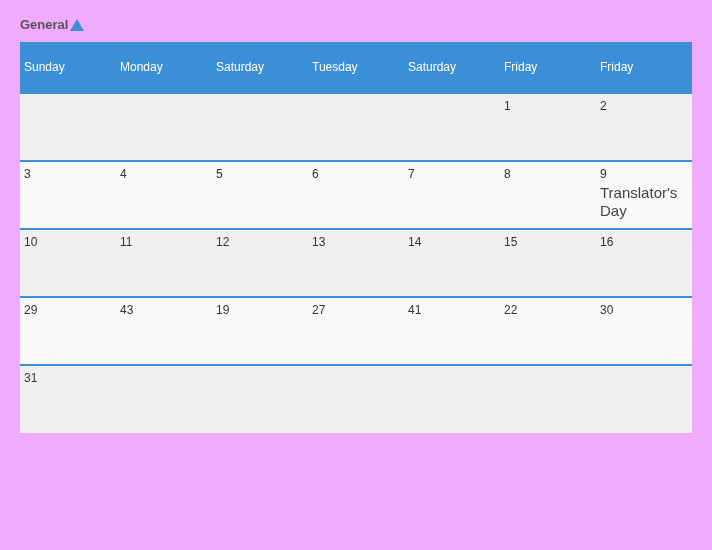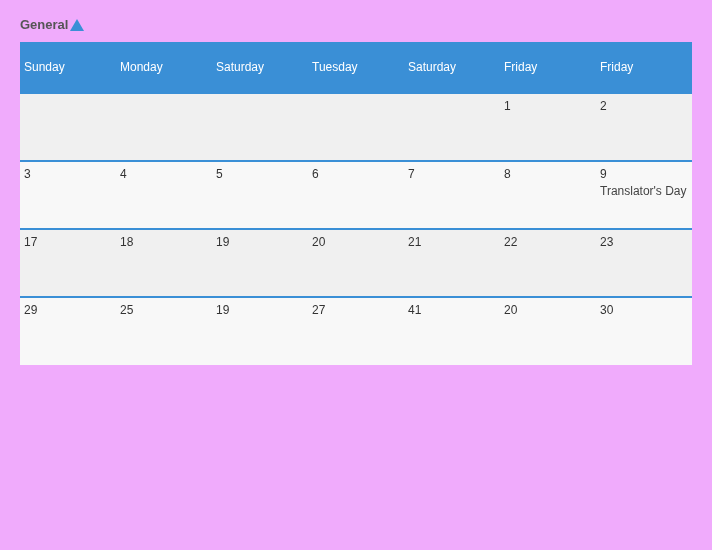--- a/index.html
+++ b/index.html
@@ -98,21 +98,21 @@
       background: #f8f8f8;
     }
     .day-num {
       display: block;
       font-size: 12px;
       color: #333;
       margin-bottom: 3px;
     }
     .holiday {
       display: block;
-      font-size: 12px;
+      font-size: 15px;
       color: #444;
       line-height: 1.2;
     }
   </style>
 </head>
 <body>
 
 <div class="page">
 
   <div class="header">
@@ -171,59 +171,70 @@
           <td>
             <span class="day-num">8</span>
           </td>
           <td>
             <span class="day-num">9</span>
             <span class="holiday">Translator's Day</span>
           </td>
         </tr>
         <tr>
           <td>
-            <span class="day-num">17</span>
-          </td>
-          <td>
-            <span class="day-num">18</span>
+            <span class="day-num">10</span>
+          </td>
+          <td>
+            <span class="day-num">11</span>
+          </td>
+          <td>
+            <span class="day-num">12</span>
+          </td>
+          <td>
+            <span class="day-num">13</span>
+          </td>
+          <td>
+            <span class="day-num">14</span>
+          </td>
+          <td>
+            <span class="day-num">15</span>
+          </td>
+          <td>
+            <span class="day-num">16</span>
+          </td>
+        </tr>
+        <tr>
+          <td>
+            <span class="day-num">29</span>
+          </td>
+          <td>
+            <span class="day-num">43</span>
           </td>
           <td>
             <span class="day-num">19</span>
           </td>
           <td>
-            <span class="day-num">20</span>
-          </td>
-          <td>
-            <span class="day-num">21</span>
+            <span class="day-num">27</span>
+          </td>
+          <td>
+            <span class="day-num">41</span>
           </td>
           <td>
             <span class="day-num">22</span>
           </td>
           <td>
-            <span class="day-num">23</span>
-          </td>
-        </tr>
-        <tr>
-          <td>
-            <span class="day-num">29</span>
-          </td>
-          <td>
-            <span class="day-num">25</span>
-          </td>
-          <td>
-            <span class="day-num">19</span>
-          </td>
-          <td>
-            <span class="day-num">27</span>
-          </td>
-          <td>
-            <span class="day-num">41</span>
-          </td>
-          <td>
-            <span class="day-num">20</span>
-          </td>
-          <td>
             <span class="day-num">30</span>
           </td>
+        </tr>
+        <tr>
+          <td>
+            <span class="day-num">31</span>
+          </td>
+          <td></td>
+          <td></td>
+          <td></td>
+          <td></td>
+          <td></td>
+          <td></td>
         </tr>
       </tbody>
   </table>
 </div>
 
 </body></html>

